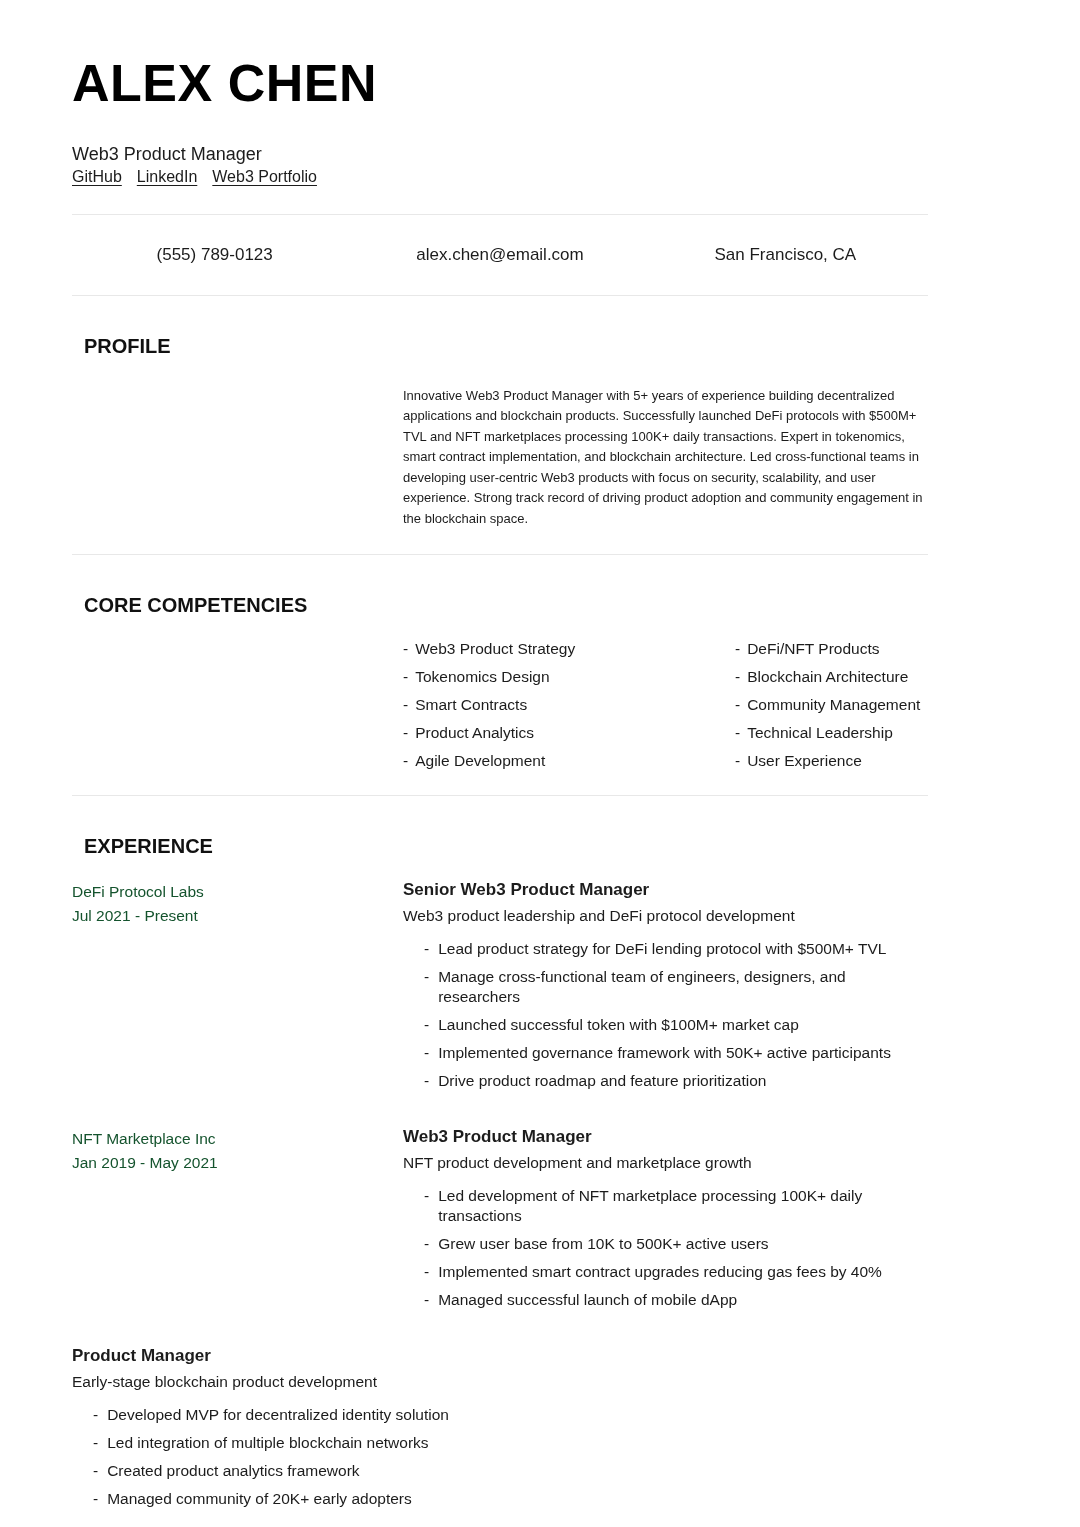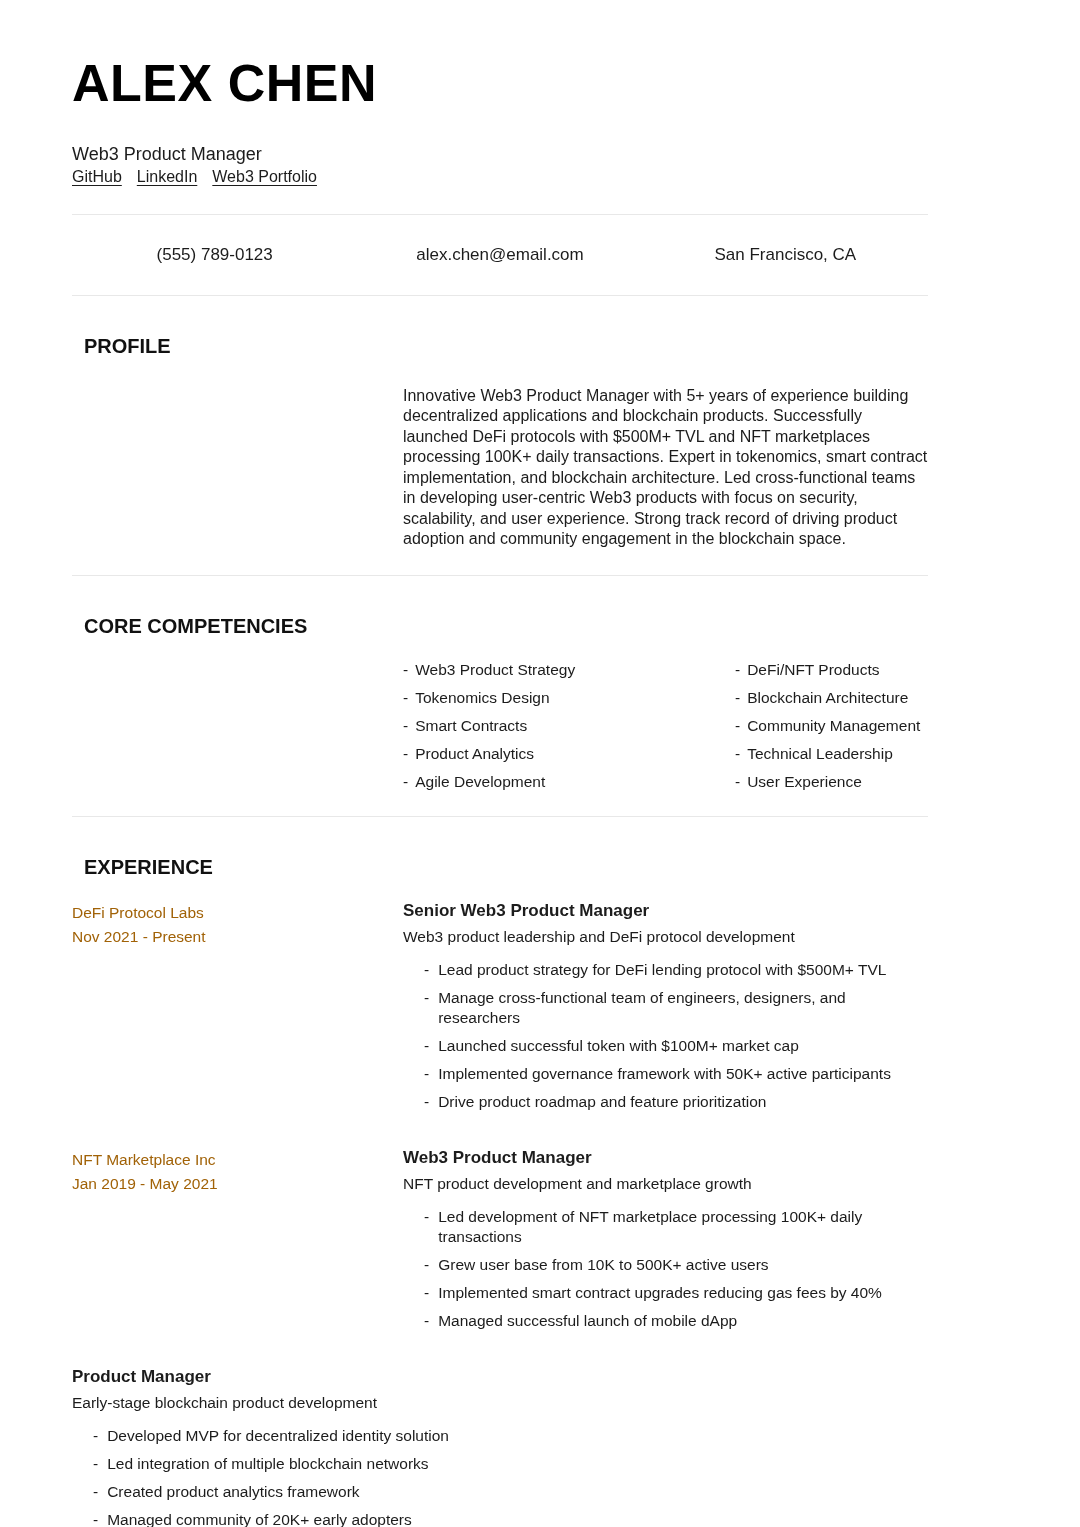--- a/index.html
+++ b/index.html
@@ -74,21 +74,21 @@
     display: flex;
     margin-top: 28px;
   }
   .left-col { width: 331px; flex: none; }
   .content-col { flex: 1; }
 
   
   .profile-section { padding-bottom: 25px; }
   .profile-text {
     margin: 0;
-    font-size: 16px;
+    font-size: 13px;
     line-height: 20.5px;
   }
 
   
   .competencies-section { padding-bottom: 16px; }
   .competencies-section .section-body { margin-top: 22px; }
   .comp-grid {
     flex: 1;
     display: grid;
     grid-template-columns: 332px 1fr;
@@ -104,21 +104,21 @@
   .comp-item::before { content: "-"; }
 
   
   .experience-section { padding-bottom: 0; }
   .jobs { margin-top: 22px; }
   .job { display: flex; margin-bottom: 28px; }
   .job:last-child { margin-bottom: 18px; }
   .job-meta {
     width: 331px;
     flex: none;
-    color: #a16207;
+    color: #14532d;
     font-size: 15.5px;
     line-height: 24px;
   }
   .job-content { flex: 1; }
   .role {
     margin: 0 0 6px 0;
     font-size: 17px;
     line-height: 20px;
     font-weight: 700;
   }
@@ -210,21 +210,21 @@
 
   <hr class="divider">
 
   <section class="section experience-section">
     <h2 class="section-heading">EXPERIENCE</h2>
     <div class="jobs">
 
         <div class="job">
           <div class="job-meta">
             <div class="company">DeFi Protocol Labs</div>
-            <div class="dates">Nov 2021 - Present</div>
+            <div class="dates">Jul 2021 - Present</div>
           </div>
           <div class="job-content">
             <h3 class="role">Senior Web3 Product Manager</h3>
             <div class="role-sub">Web3 product leadership and DeFi protocol development</div>
             <ul class="bullets">
 
                 <li class="bullet">Lead product strategy for DeFi lending protocol with $500M+ TVL</li>
 
                 <li class="bullet">Manage cross-functional team of engineers, designers, and researchers</li>
 

